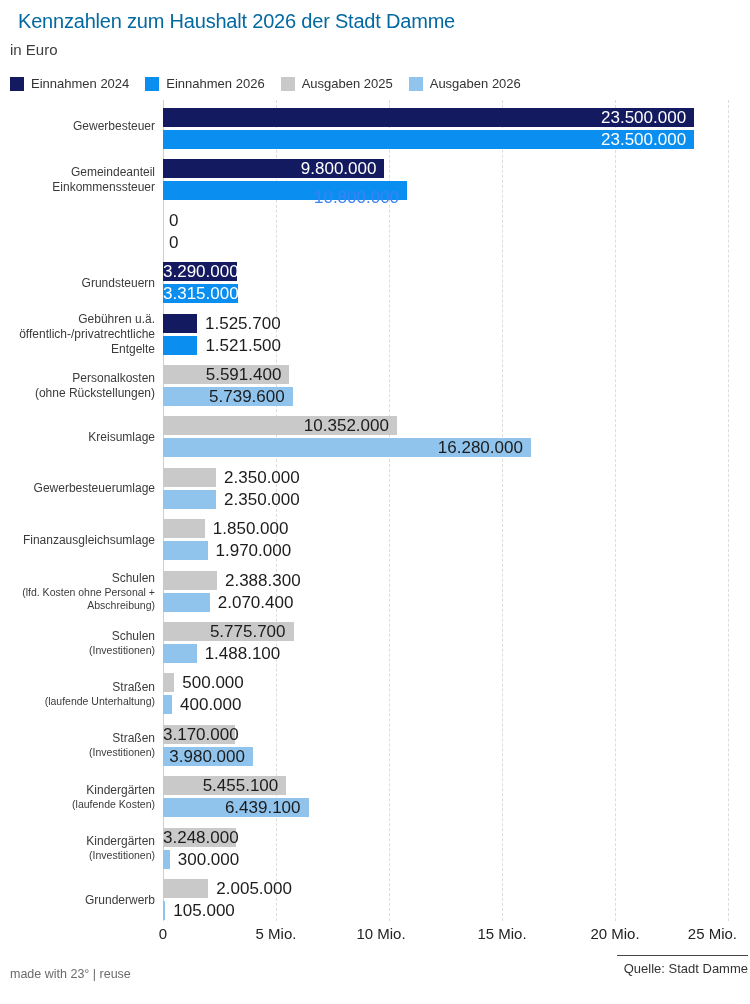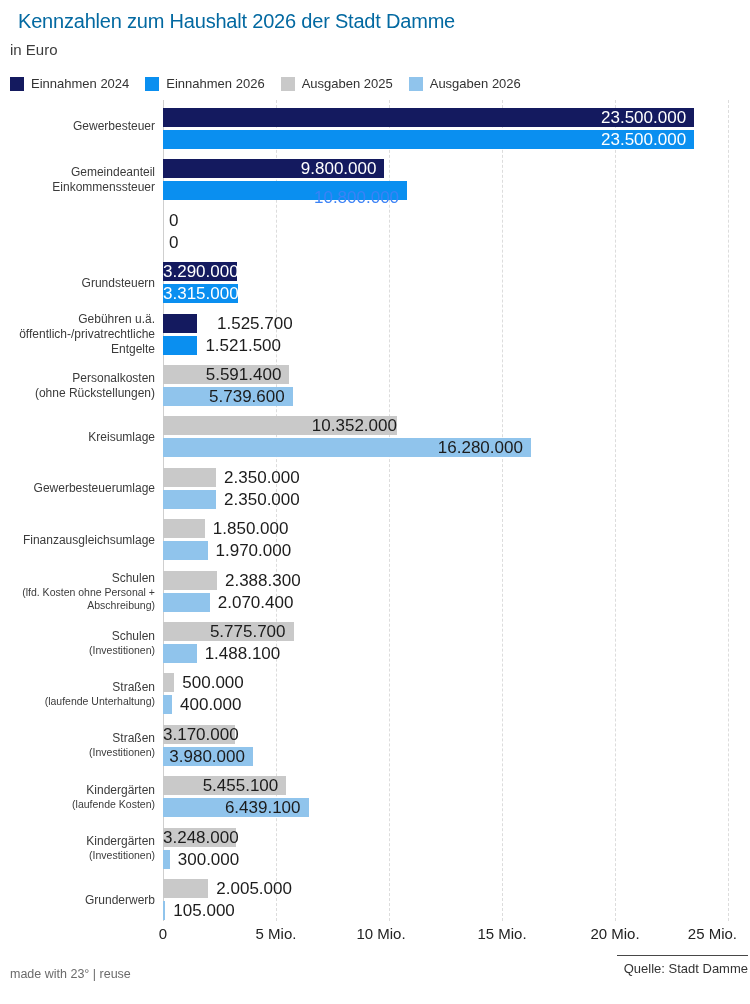--- a/index.html
+++ b/index.html
@@ -86,36 +86,36 @@
       <div class="bar" style="left: 163px; top: 262.2px; width: 74.354px; background: rgb(20, 26, 95);"></div>
       <div class="val inside" style="top: 262.2px; left: 163px; width: 66.354px; color: rgb(255, 255, 255);">3.290.000</div>
       <div class="bar" style="left: 163px; top: 284.2px; width: 74.919px; background: rgb(10, 143, 240);"></div>
       <div class="val inside" style="top: 284.2px; left: 163px; width: 66.919px; color: rgb(255, 255, 255);">3.315.000</div>
       <div class="cat-label" style="top: 334.1px;">
         <div class="cat-main">Gebühren u.ä.</div>
         <div class="cat-main">öffentlich-/privatrechtliche</div>
         <div class="cat-main">Entgelte</div>
       </div>
       <div class="bar" style="left: 163px; top: 313.6px; width: 34.4808px; background: rgb(20, 26, 95);"></div>
-      <div class="val" style="top: 313.6px; left: 217px;">1.525.700</div>
+      <div class="val" style="top: 313.6px; left: 205px;">1.525.700</div>
       <div class="bar" style="left: 163px; top: 335.6px; width: 34.3859px; background: rgb(10, 143, 240);"></div>
       <div class="val" style="top: 335.6px; left: 205.386px;">1.521.500</div>
       <div class="cat-label" style="top: 385.5px;">
         <div class="cat-main">Personalkosten</div>
         <div class="cat-main">(ohne Rückstellungen)</div>
       </div>
       <div class="bar" style="left: 163px; top: 365px; width: 126.366px; background: rgb(201, 201, 201);"></div>
       <div class="val inside" style="top: 365px; left: 163px; width: 118.366px; color: rgb(28, 28, 28);">5.591.400</div>
       <div class="bar" style="left: 163px; top: 387px; width: 129.715px; background: rgb(144, 196, 236);"></div>
       <div class="val inside" style="top: 387px; left: 163px; width: 121.715px; color: rgb(28, 28, 28);">5.739.600</div>
       <div class="cat-label" style="top: 436.9px;">
         <div class="cat-main">Kreisumlage</div>
       </div>
       <div class="bar" style="left: 163px; top: 416.4px; width: 233.955px; background: rgb(201, 201, 201);"></div>
-      <div class="val inside" style="top: 416.4px; left: 163px; width: 225.955px; color: rgb(28, 28, 28); padding-left: 8px;">10.352.000</div>
+      <div class="val inside" style="top: 416.4px; left: 163px; width: 225.955px; color: rgb(28, 28, 28);">10.352.000</div>
       <div class="bar" style="left: 163px; top: 438.4px; width: 367.928px; background: rgb(144, 196, 236);"></div>
       <div class="val inside" style="top: 438.4px; left: 163px; width: 359.928px; color: rgb(28, 28, 28);">16.280.000</div>
       <div class="cat-label" style="top: 488.3px;">
         <div class="cat-main">Gewerbesteuerumlage</div>
       </div>
       <div class="bar" style="left: 163px; top: 467.8px; width: 53.11px; background: rgb(201, 201, 201);"></div>
       <div class="val" style="top: 467.8px; left: 224.11px;">2.350.000</div>
       <div class="bar" style="left: 163px; top: 489.8px; width: 53.11px; background: rgb(144, 196, 236);"></div>
       <div class="val" style="top: 489.8px; left: 224.11px;">2.350.000</div>
       <div class="cat-label" style="top: 539.7px;">

